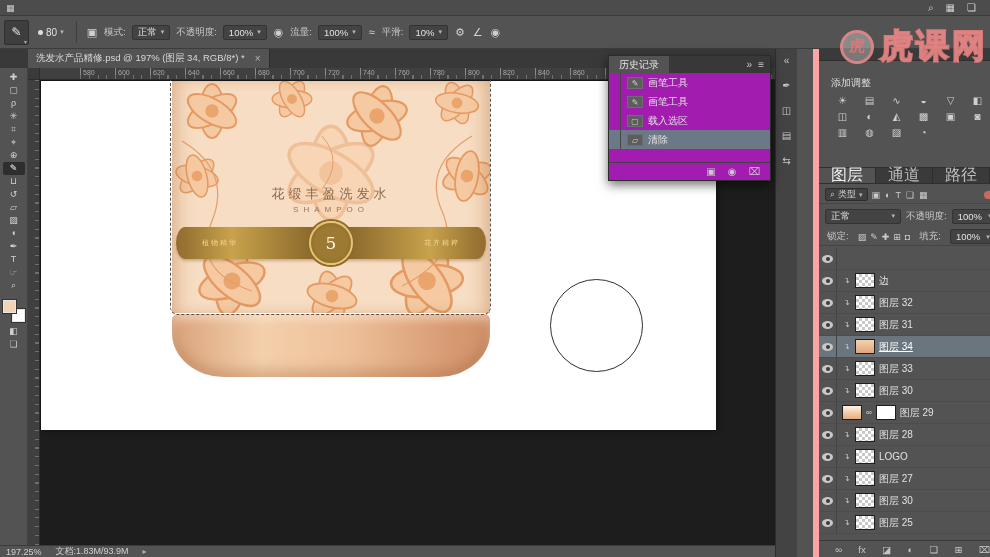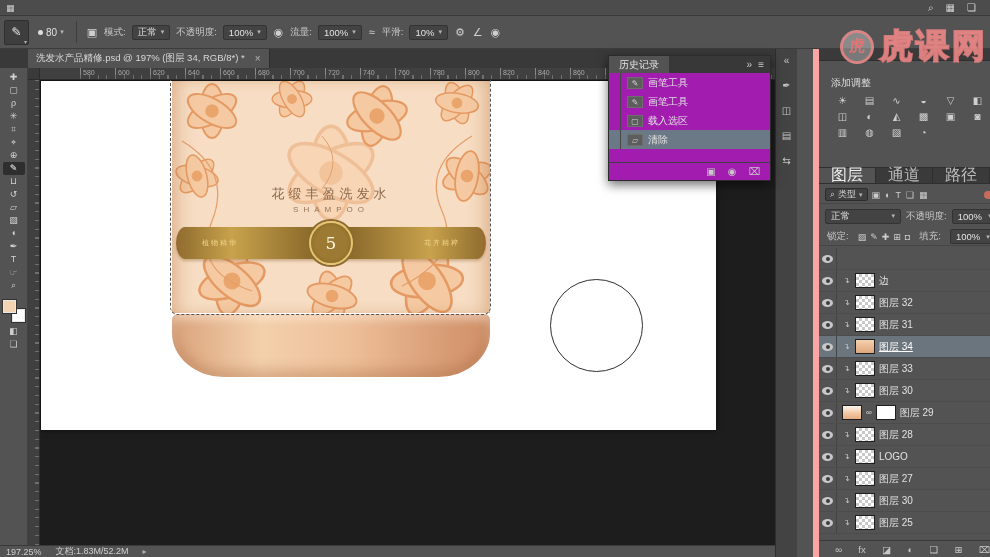--- a/index.html
+++ b/index.html
@@ -360,21 +360,21 @@
           <div class="bottle-base"></div>
         </div>
         <div class="selection-outline"></div>
         <div class="circle-selection"></div>
       </div>
     </div>
   </div>
 
   <div class="statusbar">
     <span class="zoom">197.25%</span>
-    <span class="docinfo">文档:1.83M/52.2M</span>
+    <span class="docinfo">文档:1.83M/93.9M</span>
     <span class="expander">▸</span>
   </div>
 
   <div class="history-panel">
     <div class="hp-header">
       <div class="hp-tab">历史记录</div>
       <span class="hp-collapse">»</span>
       <span class="hp-menu">≡</span>
     </div>
     <div class="hp-body">

